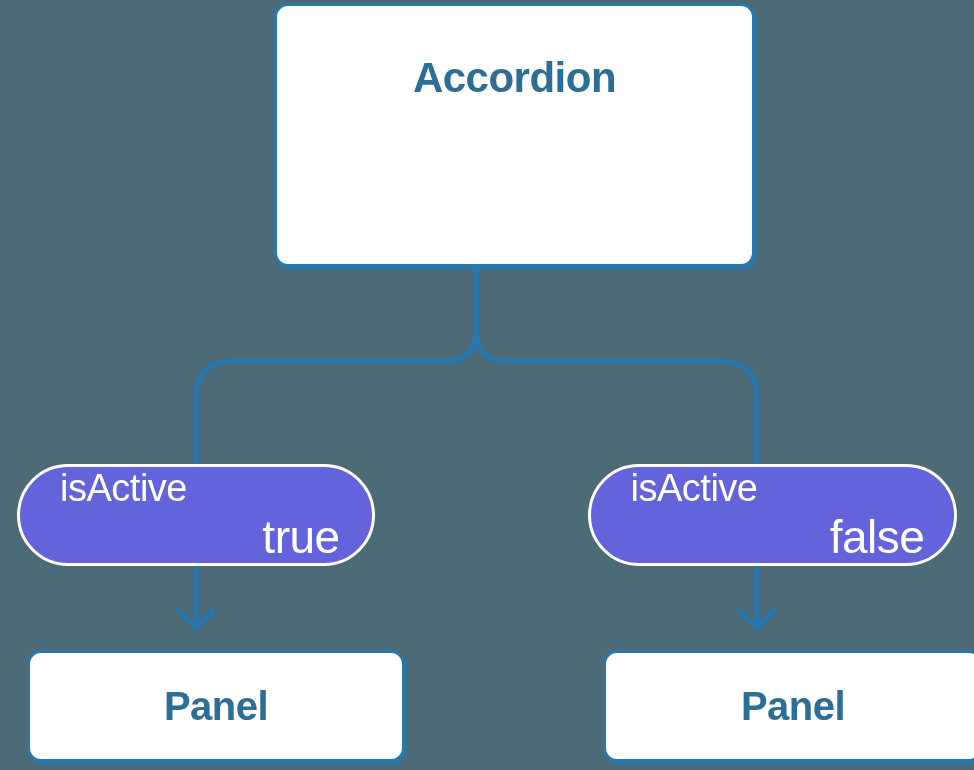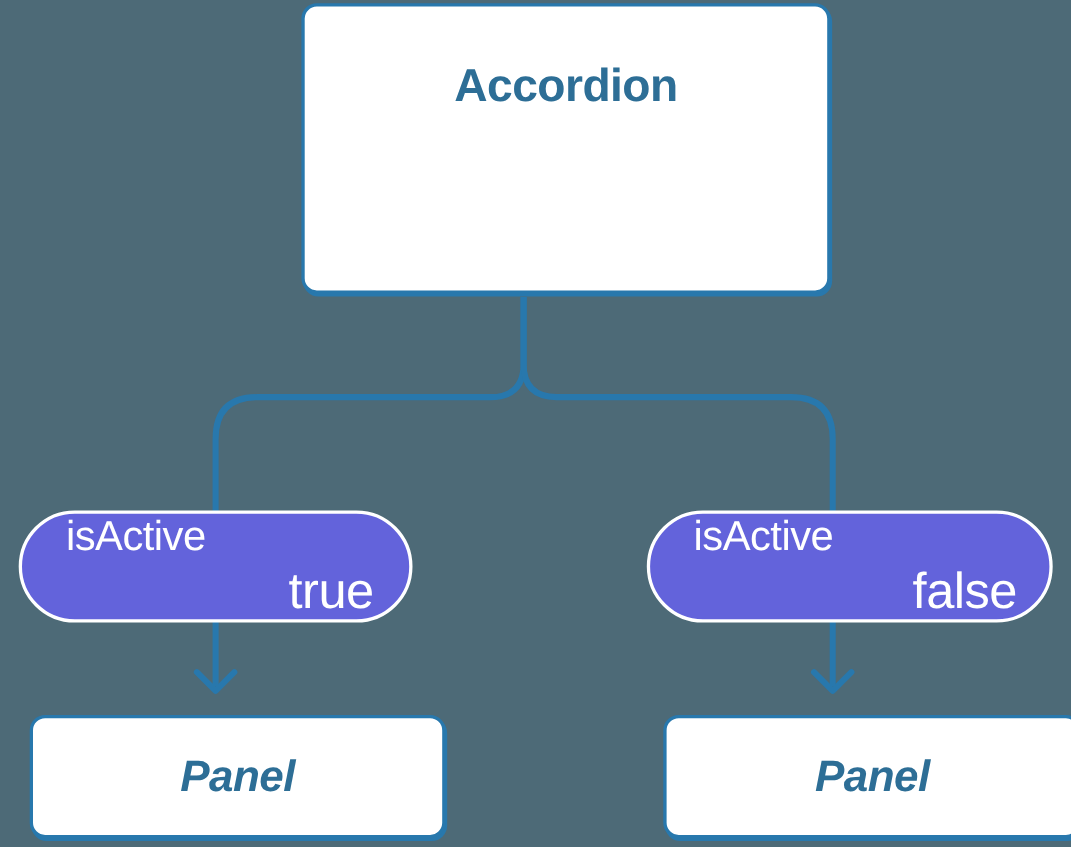--- a/index.html
+++ b/index.html
@@ -134,21 +134,20 @@
   .prop-pill-left  { left: 17px;  top: 464px; width: 358px; }
   .prop-pill-left  .pill-name { width: 207px; }
   .prop-pill-right { left: 588px; top: 464px; width: 369px; }
   .prop-pill-right .pill-name { width: 206px; }
 
   
   .panel-node {
     display: flex;
     align-items: center;
     justify-content: center;
-    font-style: italic;
   }
   .panel-node .node-title { font-size: 40px; }
   .panel-node-left  { left: 7px;   top: 650px; width: 378px; height: 112px; }
   .panel-node-right { left: 583px; top: 650px; width: 380px; height: 112px; }
 </style>
 </head>
 <body>
 
 <div class="canvas">
 

